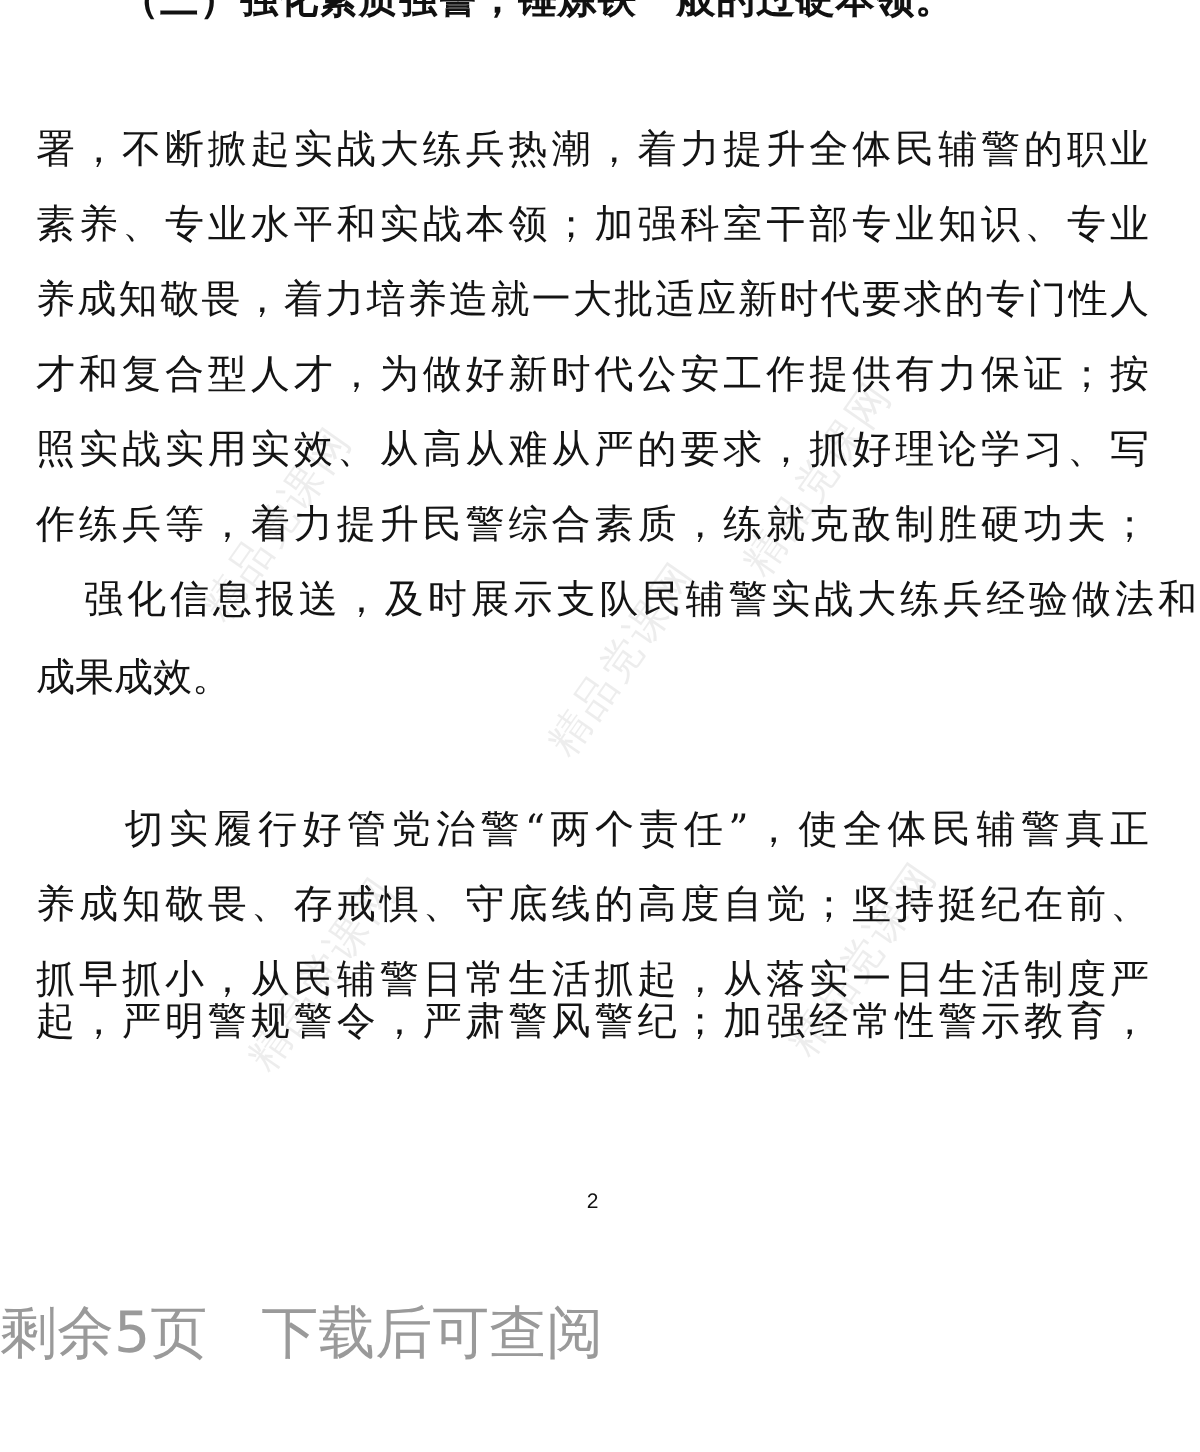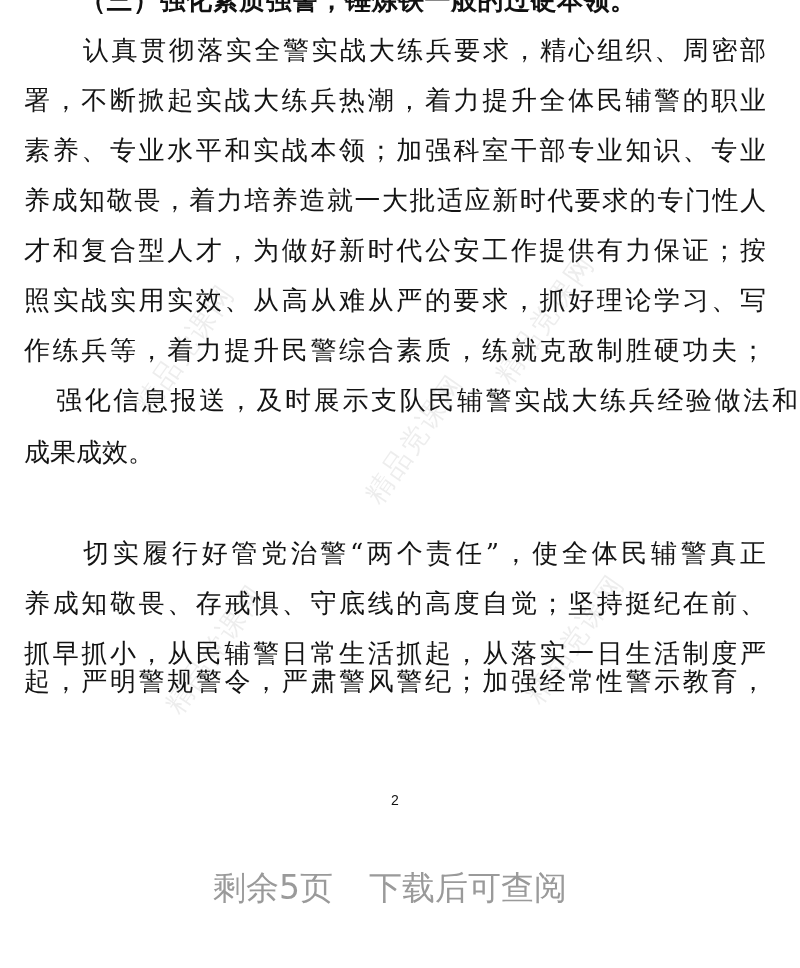--- a/index.html
+++ b/index.html
@@ -63,23 +63,23 @@
       text-align: center;
       font-family: "Liberation Sans", sans-serif;
       font-size: 14px;
       color: #111111;
     }
     .remaining-banner {
       position: absolute;
       left: 0;
       width: 780px;
       top: 866px;
-      text-align: center;
+      text-align: left;
       font-family: "DejaVu Sans", "Liberation Sans", sans-serif;
-      font-size: 33px;
+      font-size: 38px;
       line-height: 44px;
       color: #9a9a9a;
       cursor: pointer;
     }
     .remaining-banner .gap {
       display: inline-block;
       width: 36px;
     }
     .watermark {
       position: absolute;
@@ -99,21 +99,20 @@
 <div class="page">
 
   <div class="watermark" style="left:110px; top:330px;">精品党课网</div>
   <div class="watermark" style="left:470px; top:300px;">精品党课网</div>
   <div class="watermark" style="left:140px; top:630px;">精品党课网</div>
   <div class="watermark" style="left:500px; top:620px;">精品党课网</div>
   <div class="watermark" style="left:340px; top:420px;">精品党课网</div>
 
   <div class="heading" style="top:-20px;">（三）强化素质强警，锤炼铁一般的过硬本领。</div>
 
-  <div class="line indent" style="top:30px;">认真贯彻落实全警实战大练兵要求，精心组织、周密部</div>
   <div class="line" style="top:80px;">署，不断掀起实战大练兵热潮，着力提升全体民辅警的职业</div>
   <div class="line" style="top:130px;">素养、专业水平和实战本领；加强科室干部专业知识、专业</div>
   <div class="line" style="top:180px;">养成知敬畏，着力培养造就一大批适应新时代要求的专门性人</div>
   <div class="line" style="top:230px;">才和复合型人才，为做好新时代公安工作提供有力保证；按</div>
   <div class="line" style="top:280px;">照实战实用实效、从高从难从严的要求，抓好理论学习、写</div>
   <div class="line" style="top:330px;">作练兵等，着力提升民警综合素质，练就克敌制胜硬功夫；</div>
   <div class="line" style="top:380px;margin-left:32px;">强化信息报送，及时展示支队民辅警实战大练兵经验做法和</div>
   <div class="line last" style="top:432px;">成果成效。</div>
 
 

